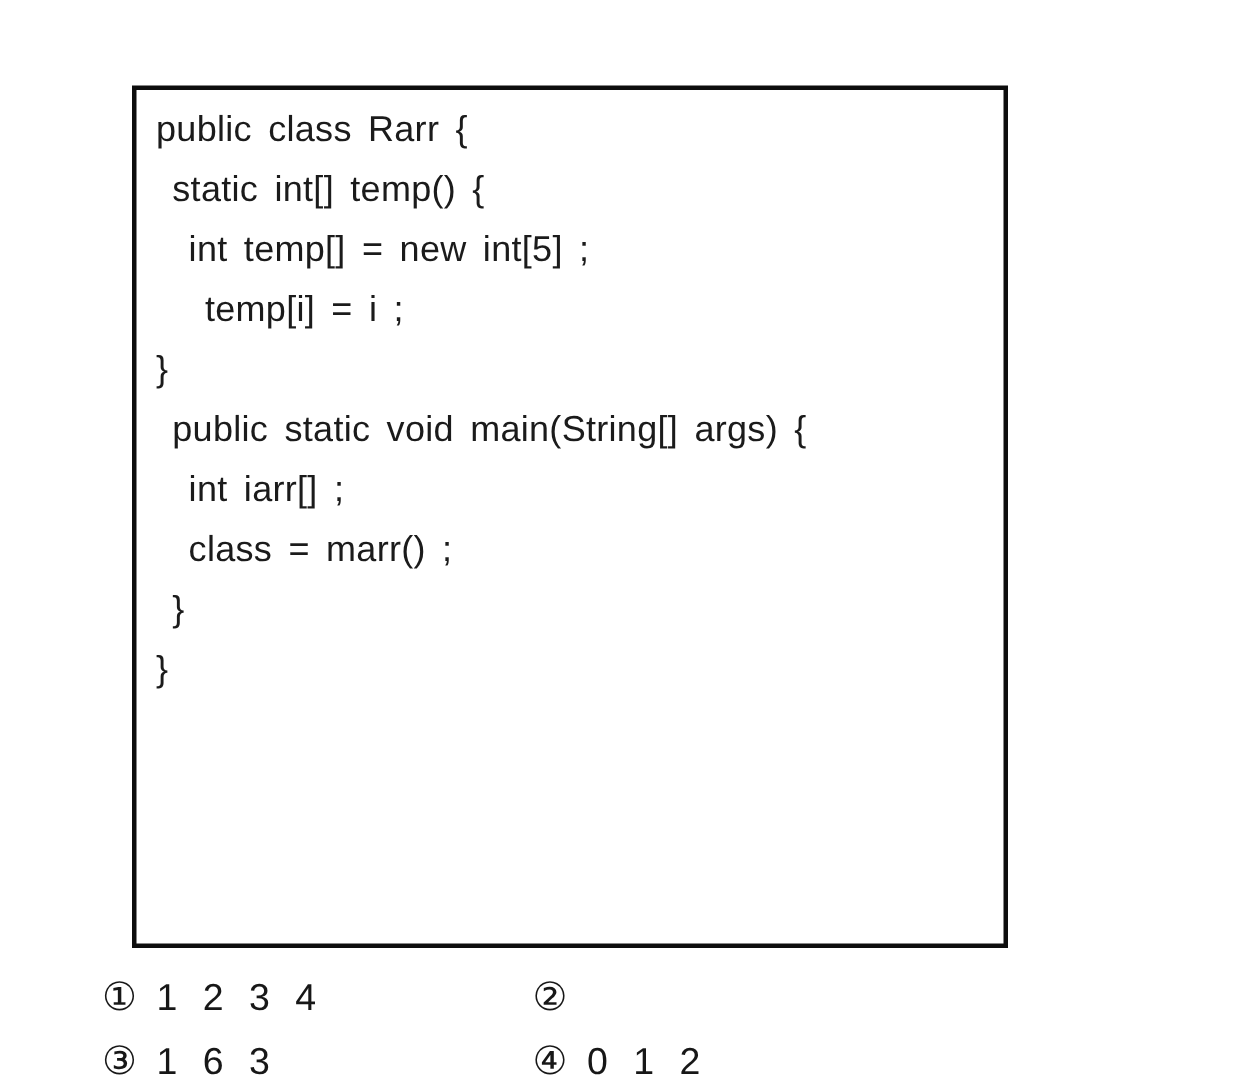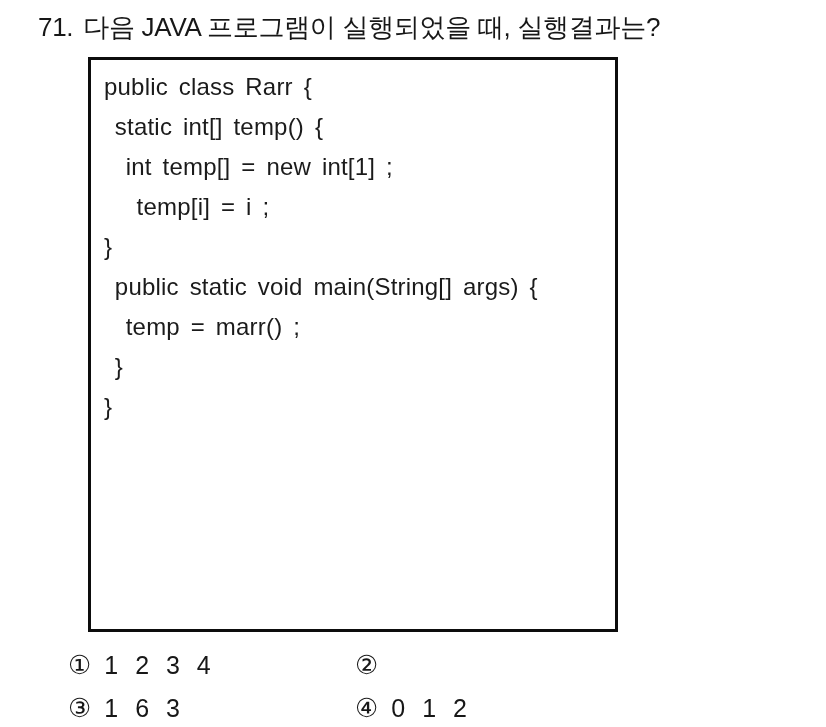--- a/index.html
+++ b/index.html
@@ -24,21 +24,21 @@
     letter-spacing: -0.3px;
     white-space: nowrap;
   }
   .question-number {
     margin-right: 10px;
   }
   .code-box {
     position: absolute;
     left: 88px;
     top: 57px;
-    width: 530px;
+    width: 584px;
     height: 575px;
     border: 3px solid #0d0d0d;
     box-sizing: border-box;
     padding: 7px 4px 0 13px;
     background: #ffffff;
   }
   .code-line {
     white-space: pre;
     font-size: 24px;
     line-height: 40px;
@@ -71,32 +71,30 @@
     word-spacing: 7px;
     letter-spacing: 1.5px;
     white-space: pre;
   }
 </style>
 </head>
 <body>
 
 <div class="page">
 
-  <div class="question-title">
-    <span class="question-number">71.</span><span>다음 JAVA 프로그램이 실행되었을 때, 실행결과는?</span>
-  </div>
 
   <div class="code-box">
     <div class="code-line">public class Rarr {</div>
     <div class="code-line"> static int[] temp() {</div>
-    <div class="code-line">  int temp[] = new int[1] ;</div>
+    <div class="code-line">  int temp[] = new int[5] ;</div>
     <div class="code-line">   temp[i] = i ;</div>
     <div class="code-line">}</div>
     <div class="code-line"> public static void main(String[] args) {</div>
-    <div class="code-line">  temp = marr() ;</div>
+    <div class="code-line">  int iarr[] ;</div>
+    <div class="code-line">  class = marr() ;</div>
     <div class="code-line"> }</div>
     <div class="code-line">}</div>
   </div>
 
   <div class="choices">
     <div class="choice">
       <span class="choice-marker">①</span>
       <span class="choice-text">1 2 3 4</span>
     </div>
     <div class="choice">

